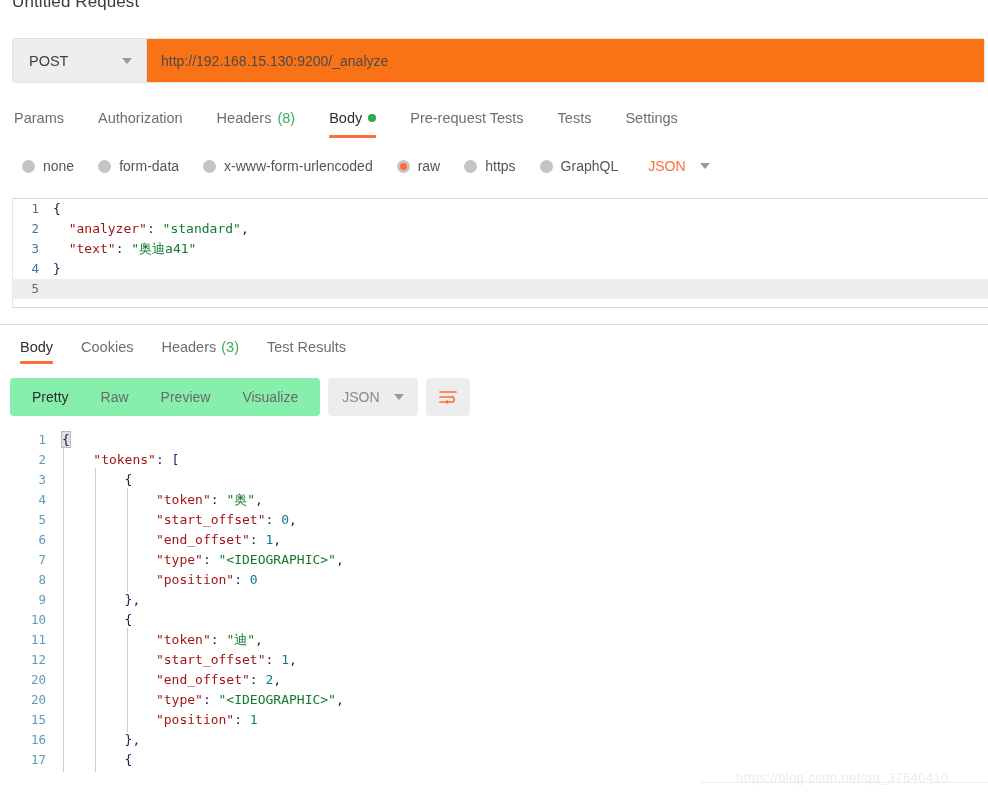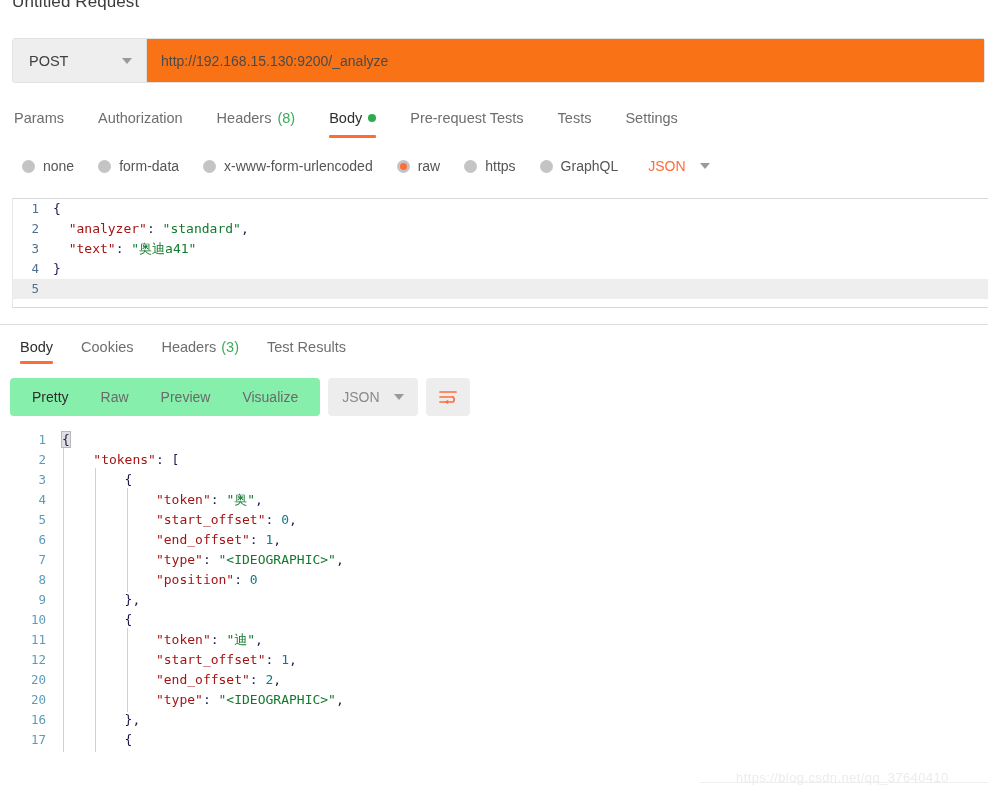--- a/index.html
+++ b/index.html
@@ -370,20 +370,24 @@
       </div>
       <div class="code-line">
         <span class="lnum">20</span>
         <span class="ctext"><span class="iguide" style="left: 1px;"></span><span class="iguide" style="left: 33px;"></span><span class="iguide" style="left: 65px;"></span><span class="p">            </span><span class="k">"end_offset"</span><span class="p">: </span><span class="n">2</span><span class="p">,</span></span>
       </div>
       <div class="code-line">
         <span class="lnum">20</span>
         <span class="ctext"><span class="iguide" style="left: 1px;"></span><span class="iguide" style="left: 33px;"></span><span class="iguide" style="left: 65px;"></span><span class="p">            </span><span class="k">"type"</span><span class="p">: </span><span class="s">"&lt;IDEOGRAPHIC&gt;"</span><span class="p">,</span></span>
       </div>
       <div class="code-line">
+        <span class="lnum">15</span>
+        <span class="ctext"><span class="iguide" style="left: 1px;"></span><span class="iguide" style="left: 33px;"></span><span class="iguide" style="left: 65px;"></span><span class="p">            </span><span class="k">"position"</span><span class="p">: </span><span class="n">1</span></span>
+      </div>
+      <div class="code-line">
         <span class="lnum">16</span>
         <span class="ctext"><span class="iguide" style="left: 1px;"></span><span class="iguide" style="left: 33px;"></span><span class="p">        },</span></span>
       </div>
       <div class="code-line">
         <span class="lnum">17</span>
         <span class="ctext"><span class="iguide" style="left: 1px;"></span><span class="iguide" style="left: 33px;"></span><span class="p">        {</span></span>
       </div>
     </div>
 
   <div class="wm-rule"></div>

